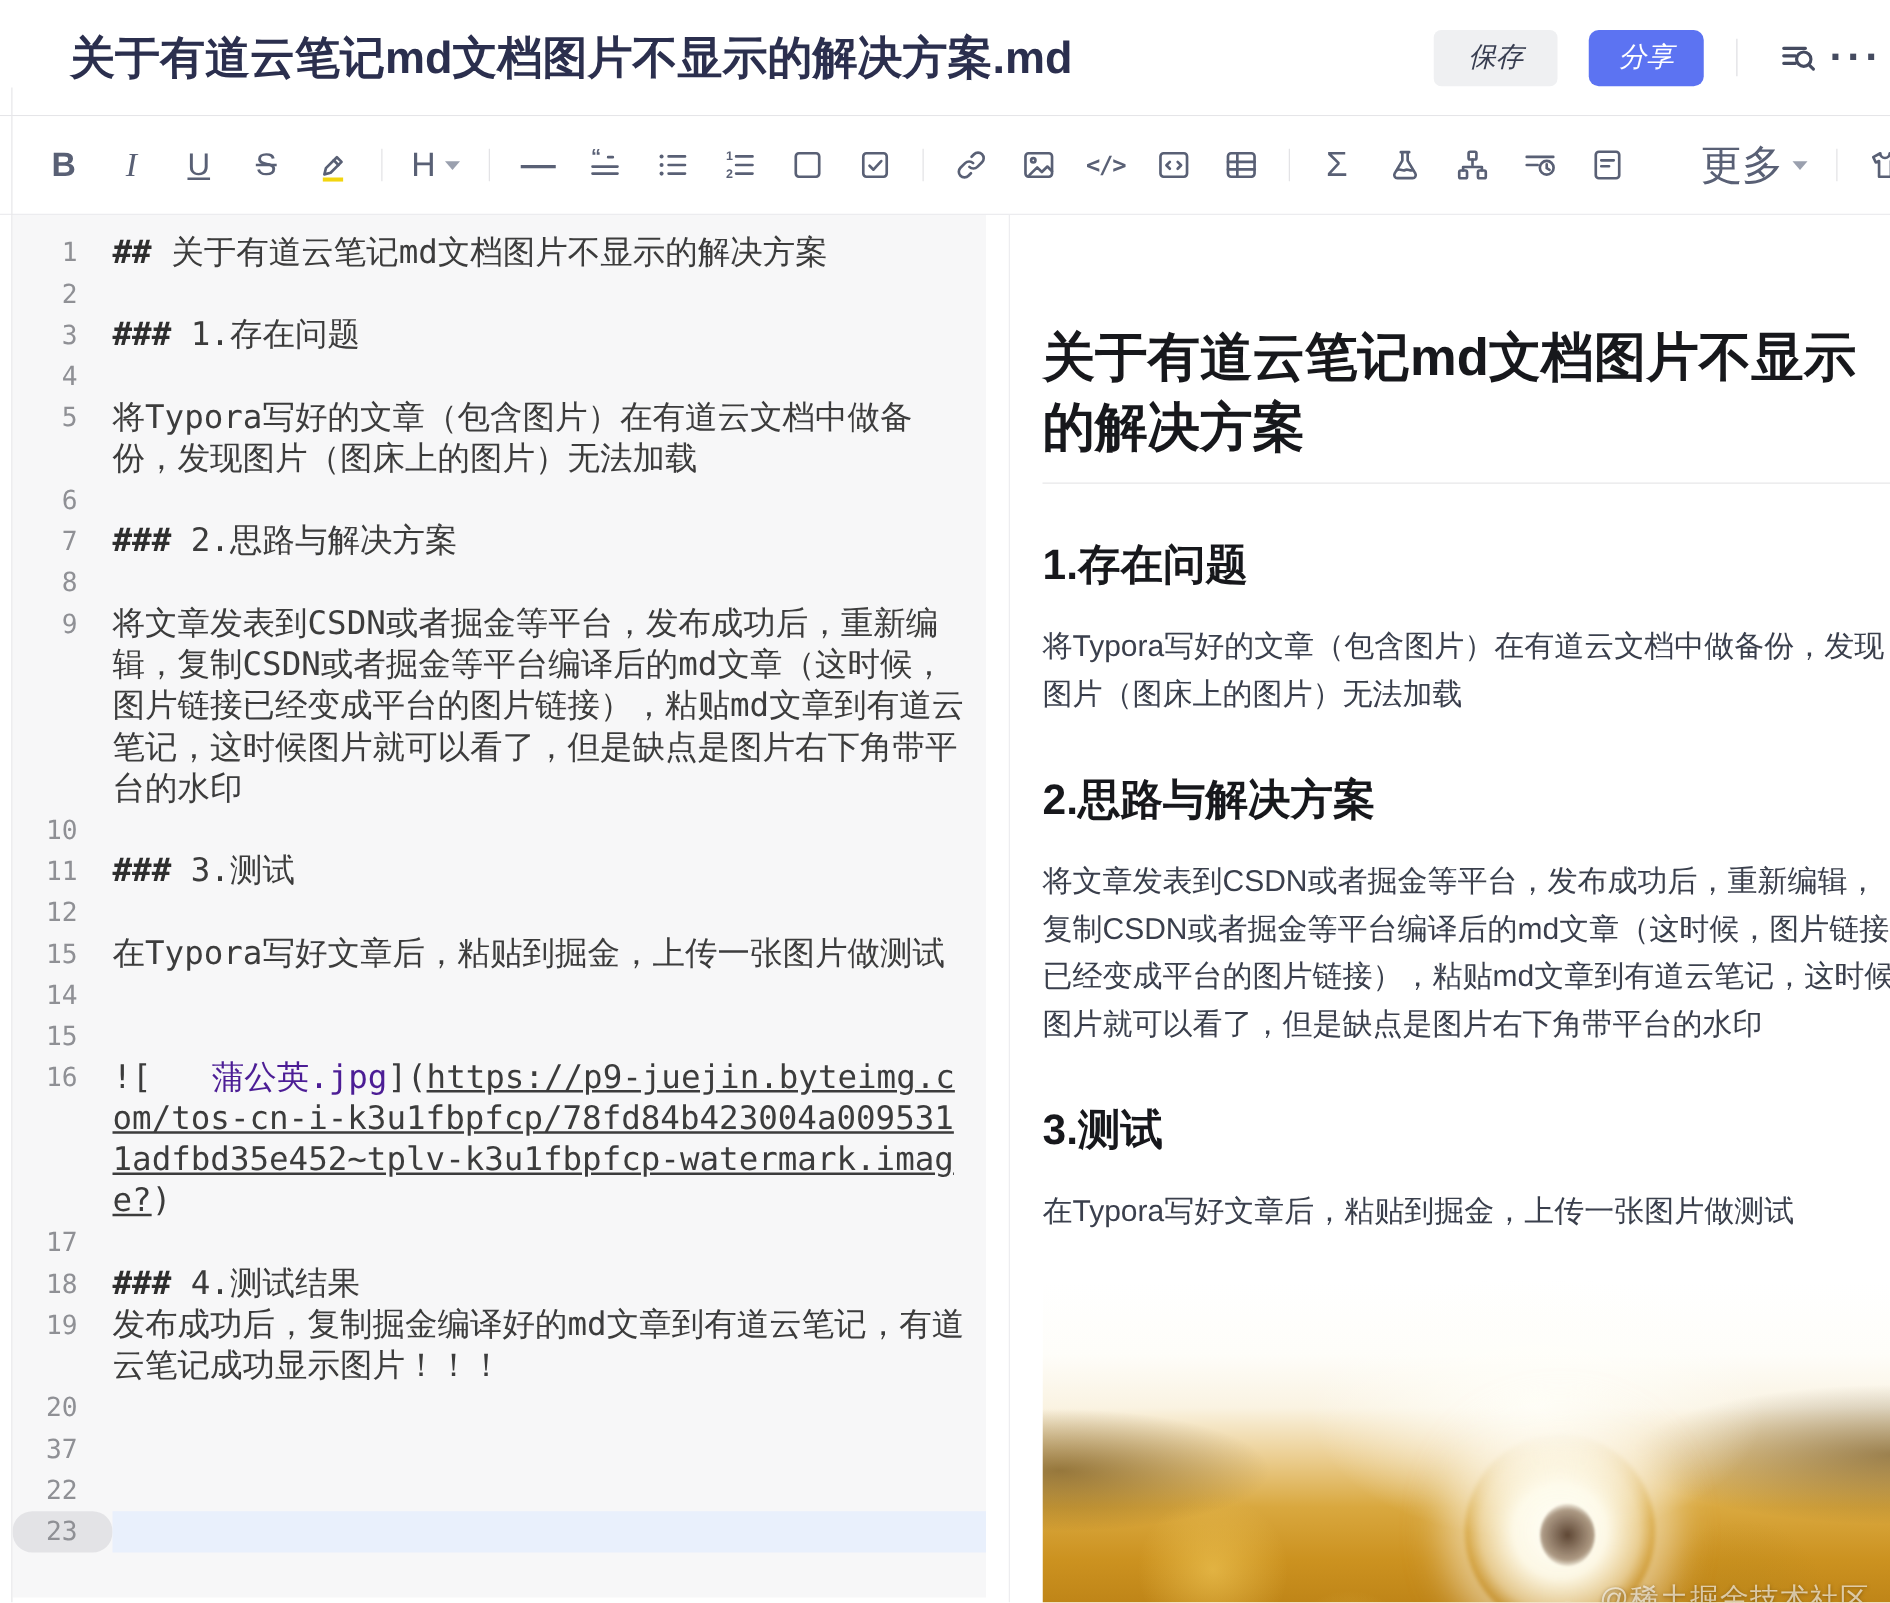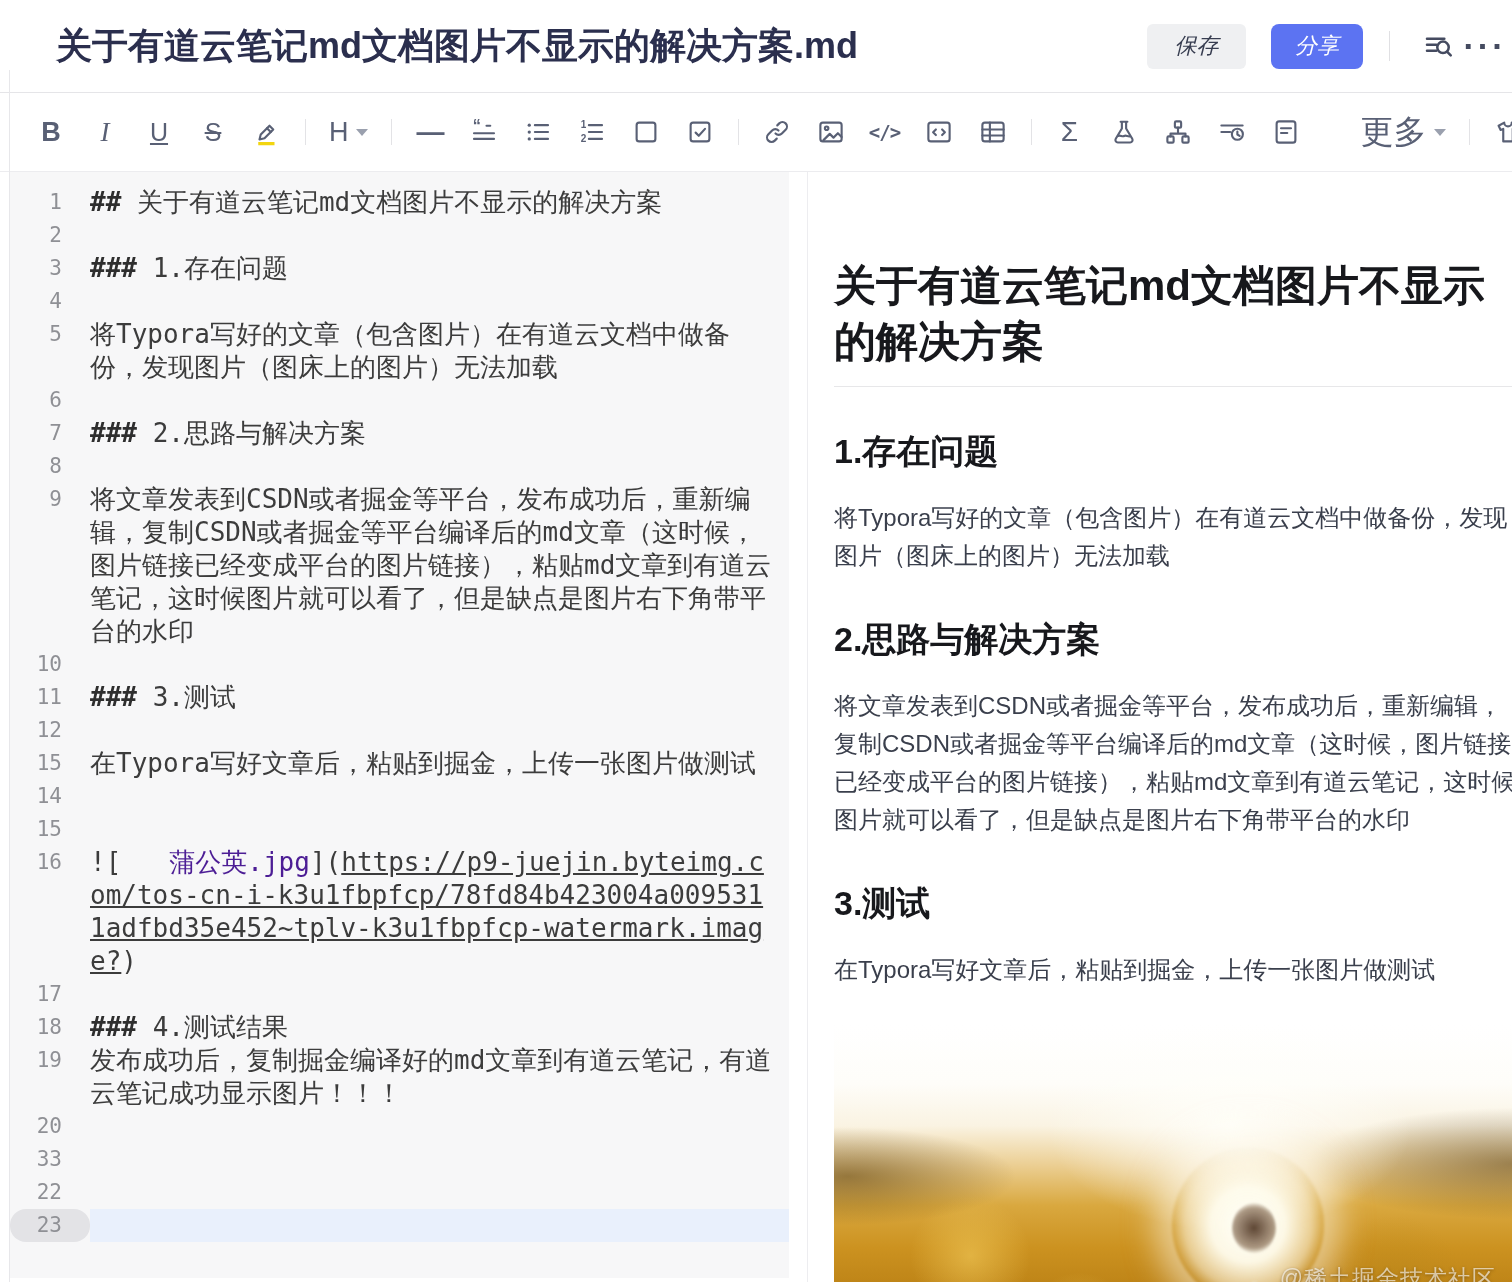--- a/index.html
+++ b/index.html
@@ -337,21 +337,21 @@
           </div>
           <div class="ed-row">
             <div class="gutter">19</div>
             <div class="ed-text"><span class="seg-text">发布成功后，复制掘金编译好的md文章到有道云笔记，有道云笔记成功显示图片！！！</span></div>
           </div>
           <div class="ed-row">
             <div class="gutter">20</div>
             <div class="ed-text"></div>
           </div>
           <div class="ed-row">
-            <div class="gutter">33</div>
+            <div class="gutter">37</div>
             <div class="ed-text"></div>
           </div>
           <div class="ed-row">
             <div class="gutter">22</div>
             <div class="ed-text"></div>
           </div>
           <div class="ed-row active">
             <div class="gutter">23</div>
             <div class="ed-text"></div>
           </div>

